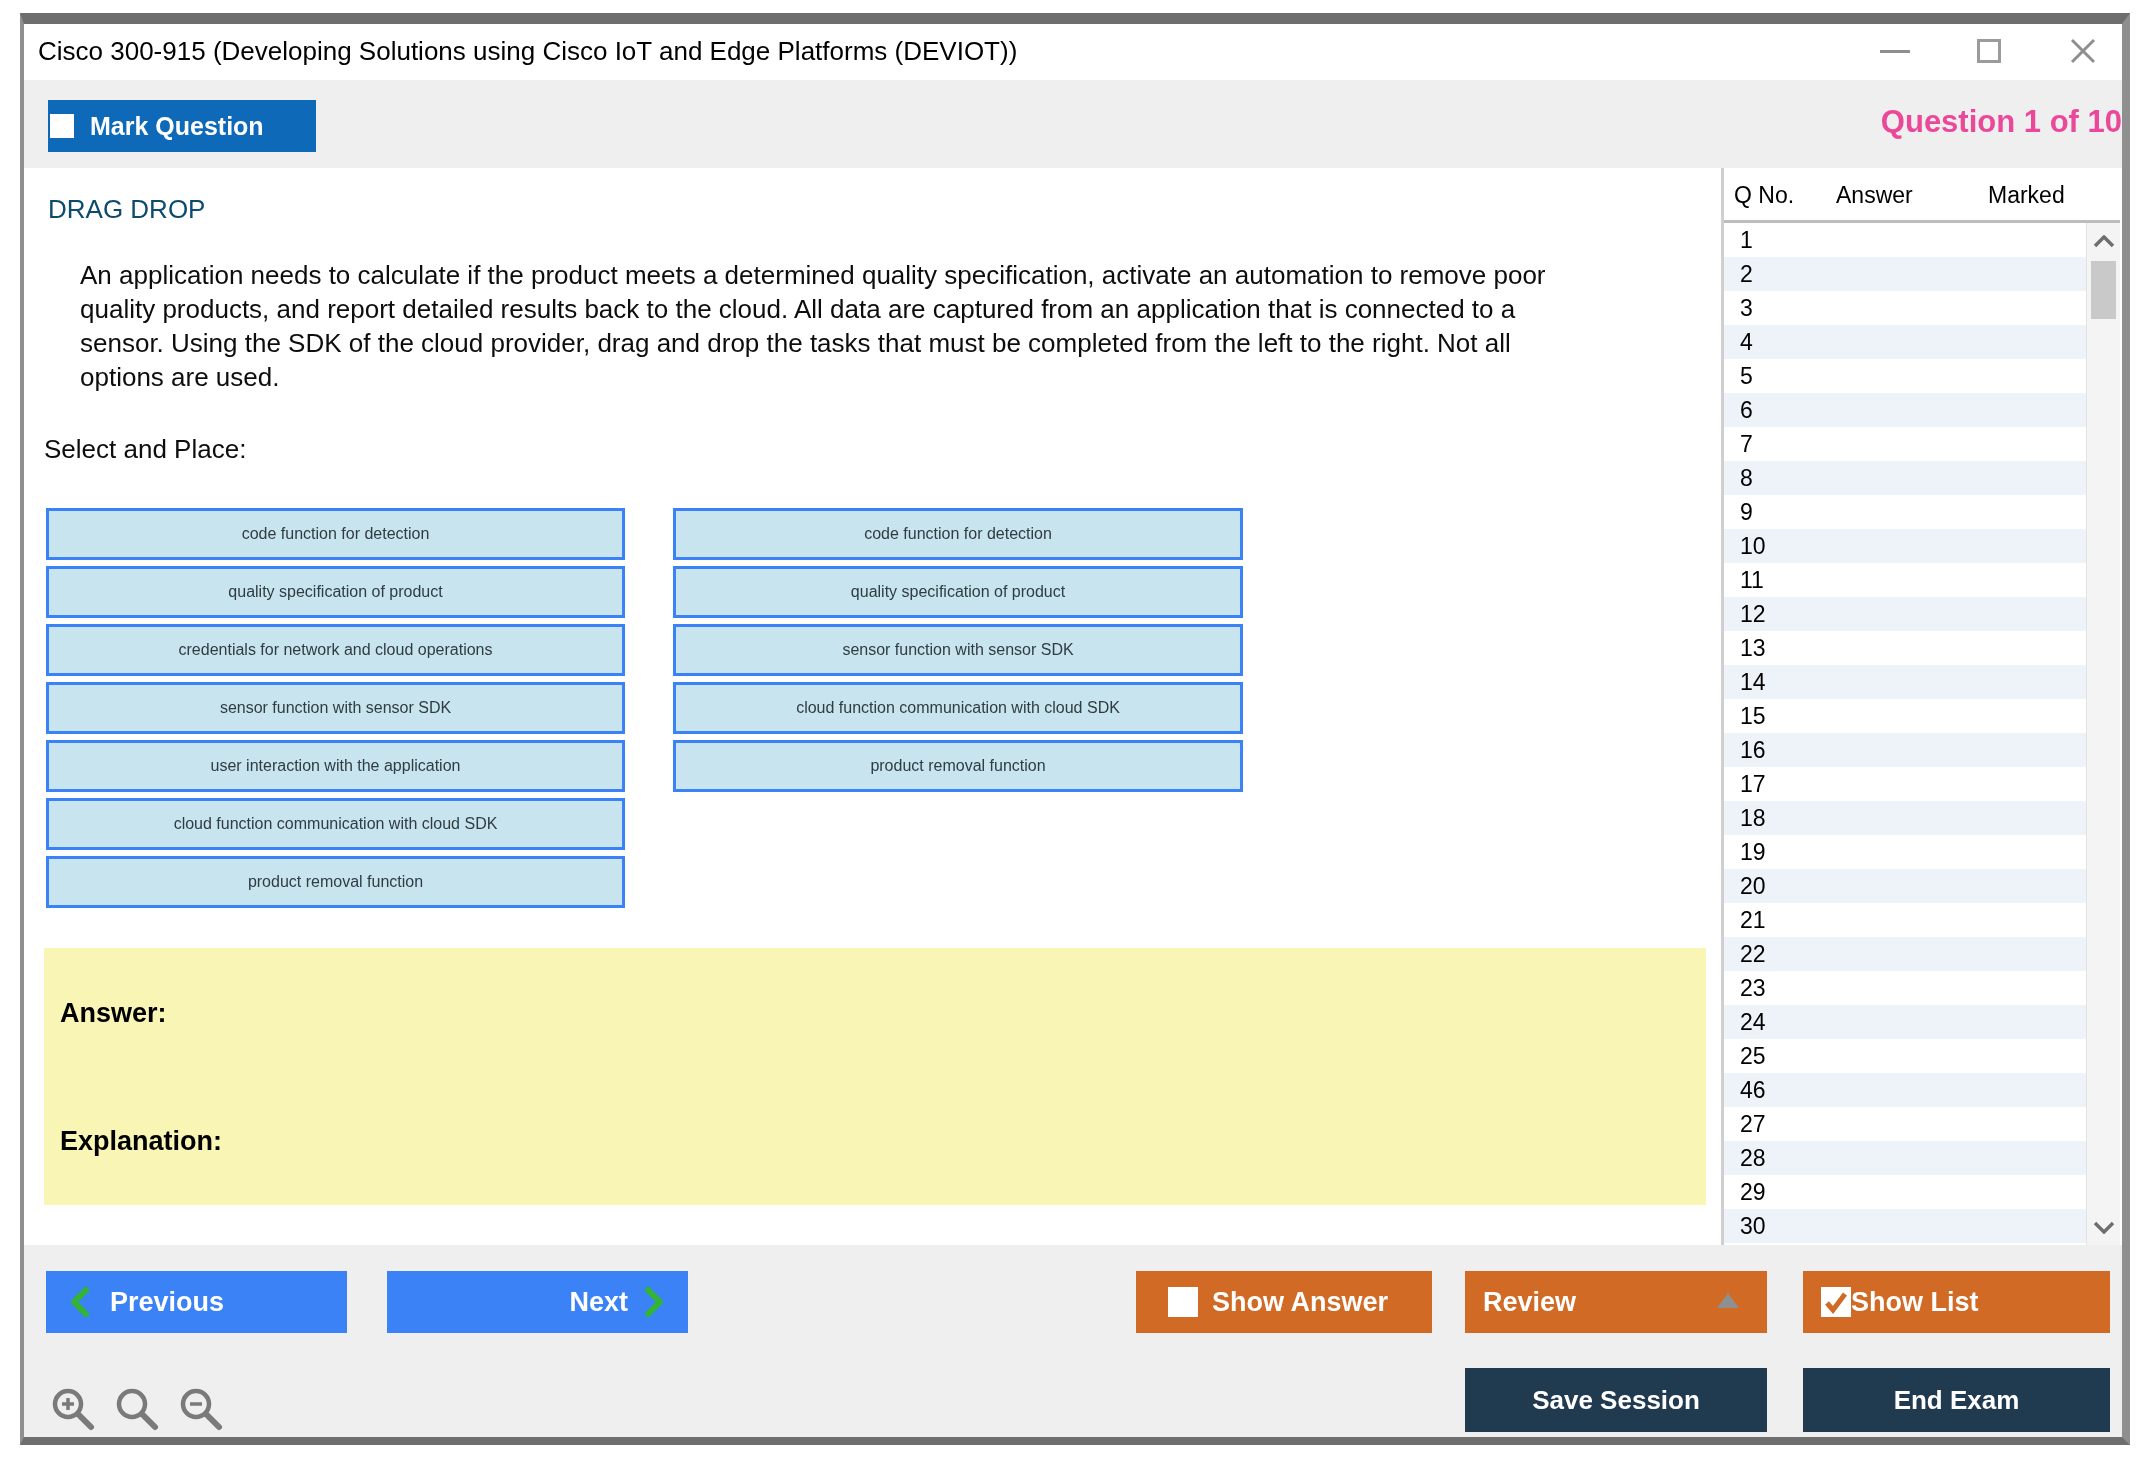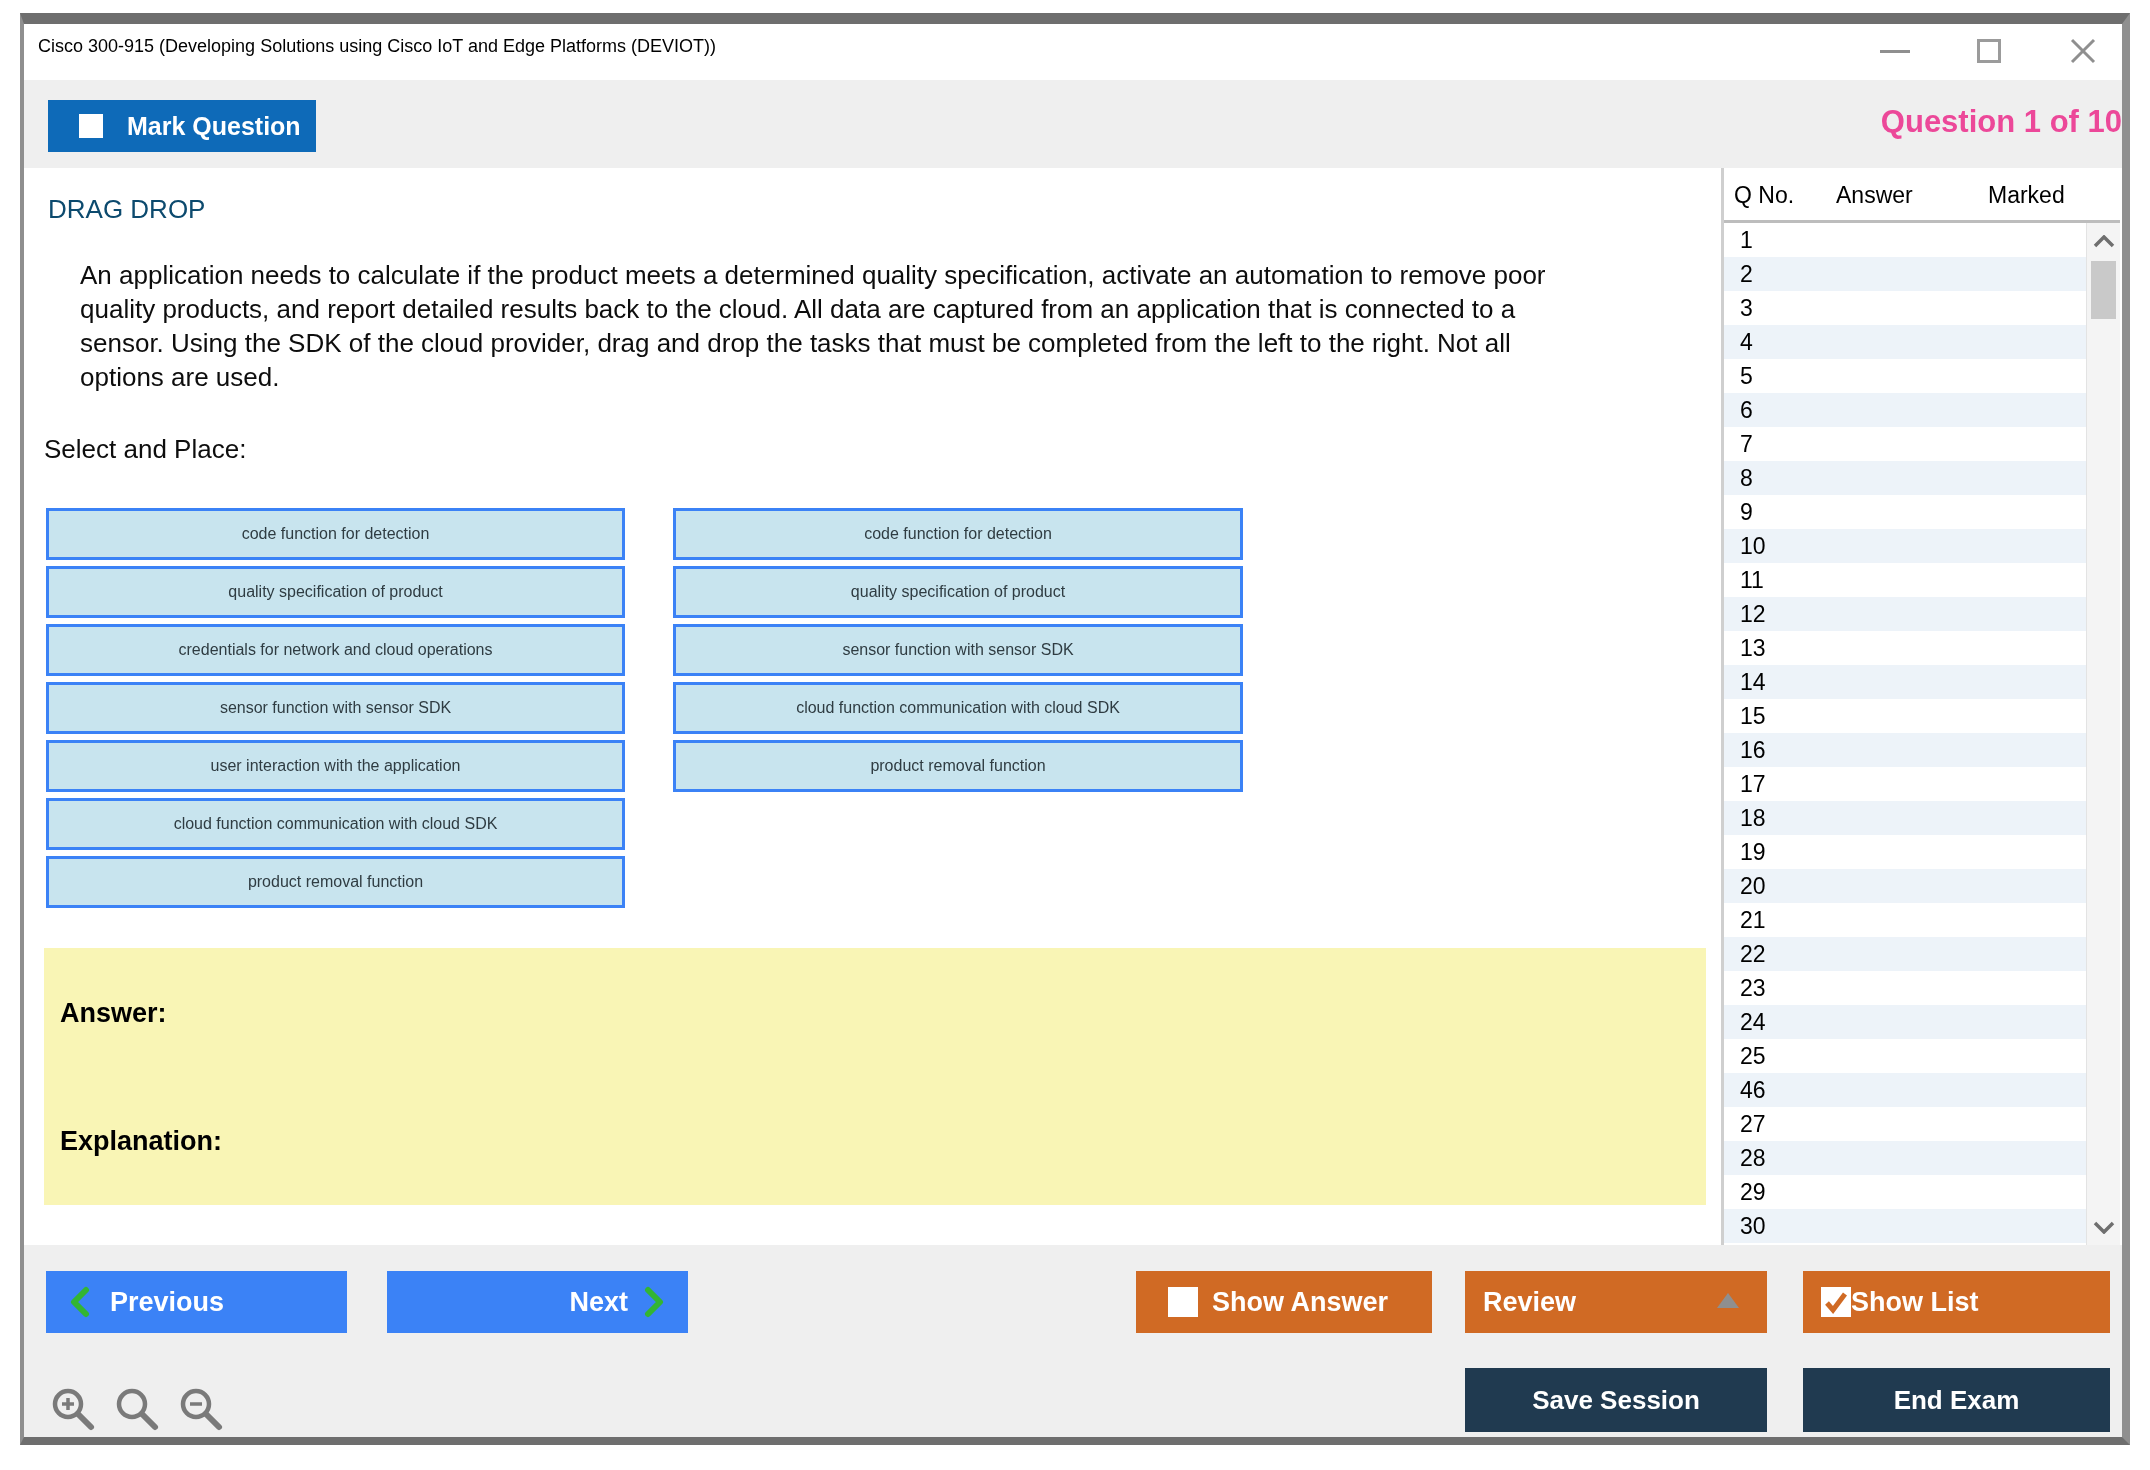--- a/index.html
+++ b/index.html
@@ -9,31 +9,31 @@
     -webkit-font-smoothing:antialiased;
   }
   .frame{
     position:absolute;left:20px;top:13px;width:2110px;height:1432px;
     box-sizing:border-box;background:#ffffff;
     border-top:11px solid #6e6e6e;border-bottom:8px solid #6e6e6e;
     border-left:4px solid #8f8f8f;border-right:8px solid #8f8f8f;
   }
   
   .titlebar{position:absolute;left:0;top:0;width:100%;height:56px;background:#ffffff;}
-  .title{position:absolute;left:14px;top:12px;font-size:18px;color:#000;white-space:nowrap;}
+  .title{position:absolute;left:14px;top:12px;font-size:26px;color:#000;white-space:nowrap;}
   .win-controls{position:absolute;right:18px;top:6px;display:flex;gap:52px;}
   .wc{width:42px;height:42px;display:flex;align-items:center;justify-content:center;cursor:default;}
   .min-glyph{display:block;width:30px;height:3px;background:#8f8f8f;}
   .max-glyph{display:block;width:24px;height:24px;border:3px solid #9b9b9b;box-sizing:border-box;}
   
   .band{position:absolute;left:0;top:56px;width:100%;height:88px;background:#efefef;}
   .counter{position:absolute;left:0;top:80px;width:100%;text-align:right;font-size:31px;font-weight:bold;color:#ec4899;}
   .mark-btn{
     position:absolute;left:24px;top:76px;width:268px;height:52px;background:#0e6ab8;
-    display:flex;align-items:center;padding-left:31px;box-sizing:border-box;gap:24px;cursor:pointer;
+    display:flex;align-items:center;padding-left:2px;box-sizing:border-box;gap:16px;cursor:pointer;
   }
   .mark-btn .cb{width:24px;height:24px;background:#fff;flex:0 0 auto;}
   .mark-btn .lbl{color:#fff;font-size:25px;font-weight:bold;}
   
   .qkind{position:absolute;left:24px;top:170px;font-size:26px;color:#0c4a6e;}
   .qbody{position:absolute;left:20px;top:234px;width:1690px;font-size:26px;line-height:34px;color:#0d0d0d;white-space:pre-line;margin-left:36px;}
   .selplace{position:absolute;left:20px;top:410px;font-size:26px;color:#0d0d0d;}
   .optcol{position:absolute;top:484px;}
   #left-col{left:22px;}
   #right-col{left:649px;}

